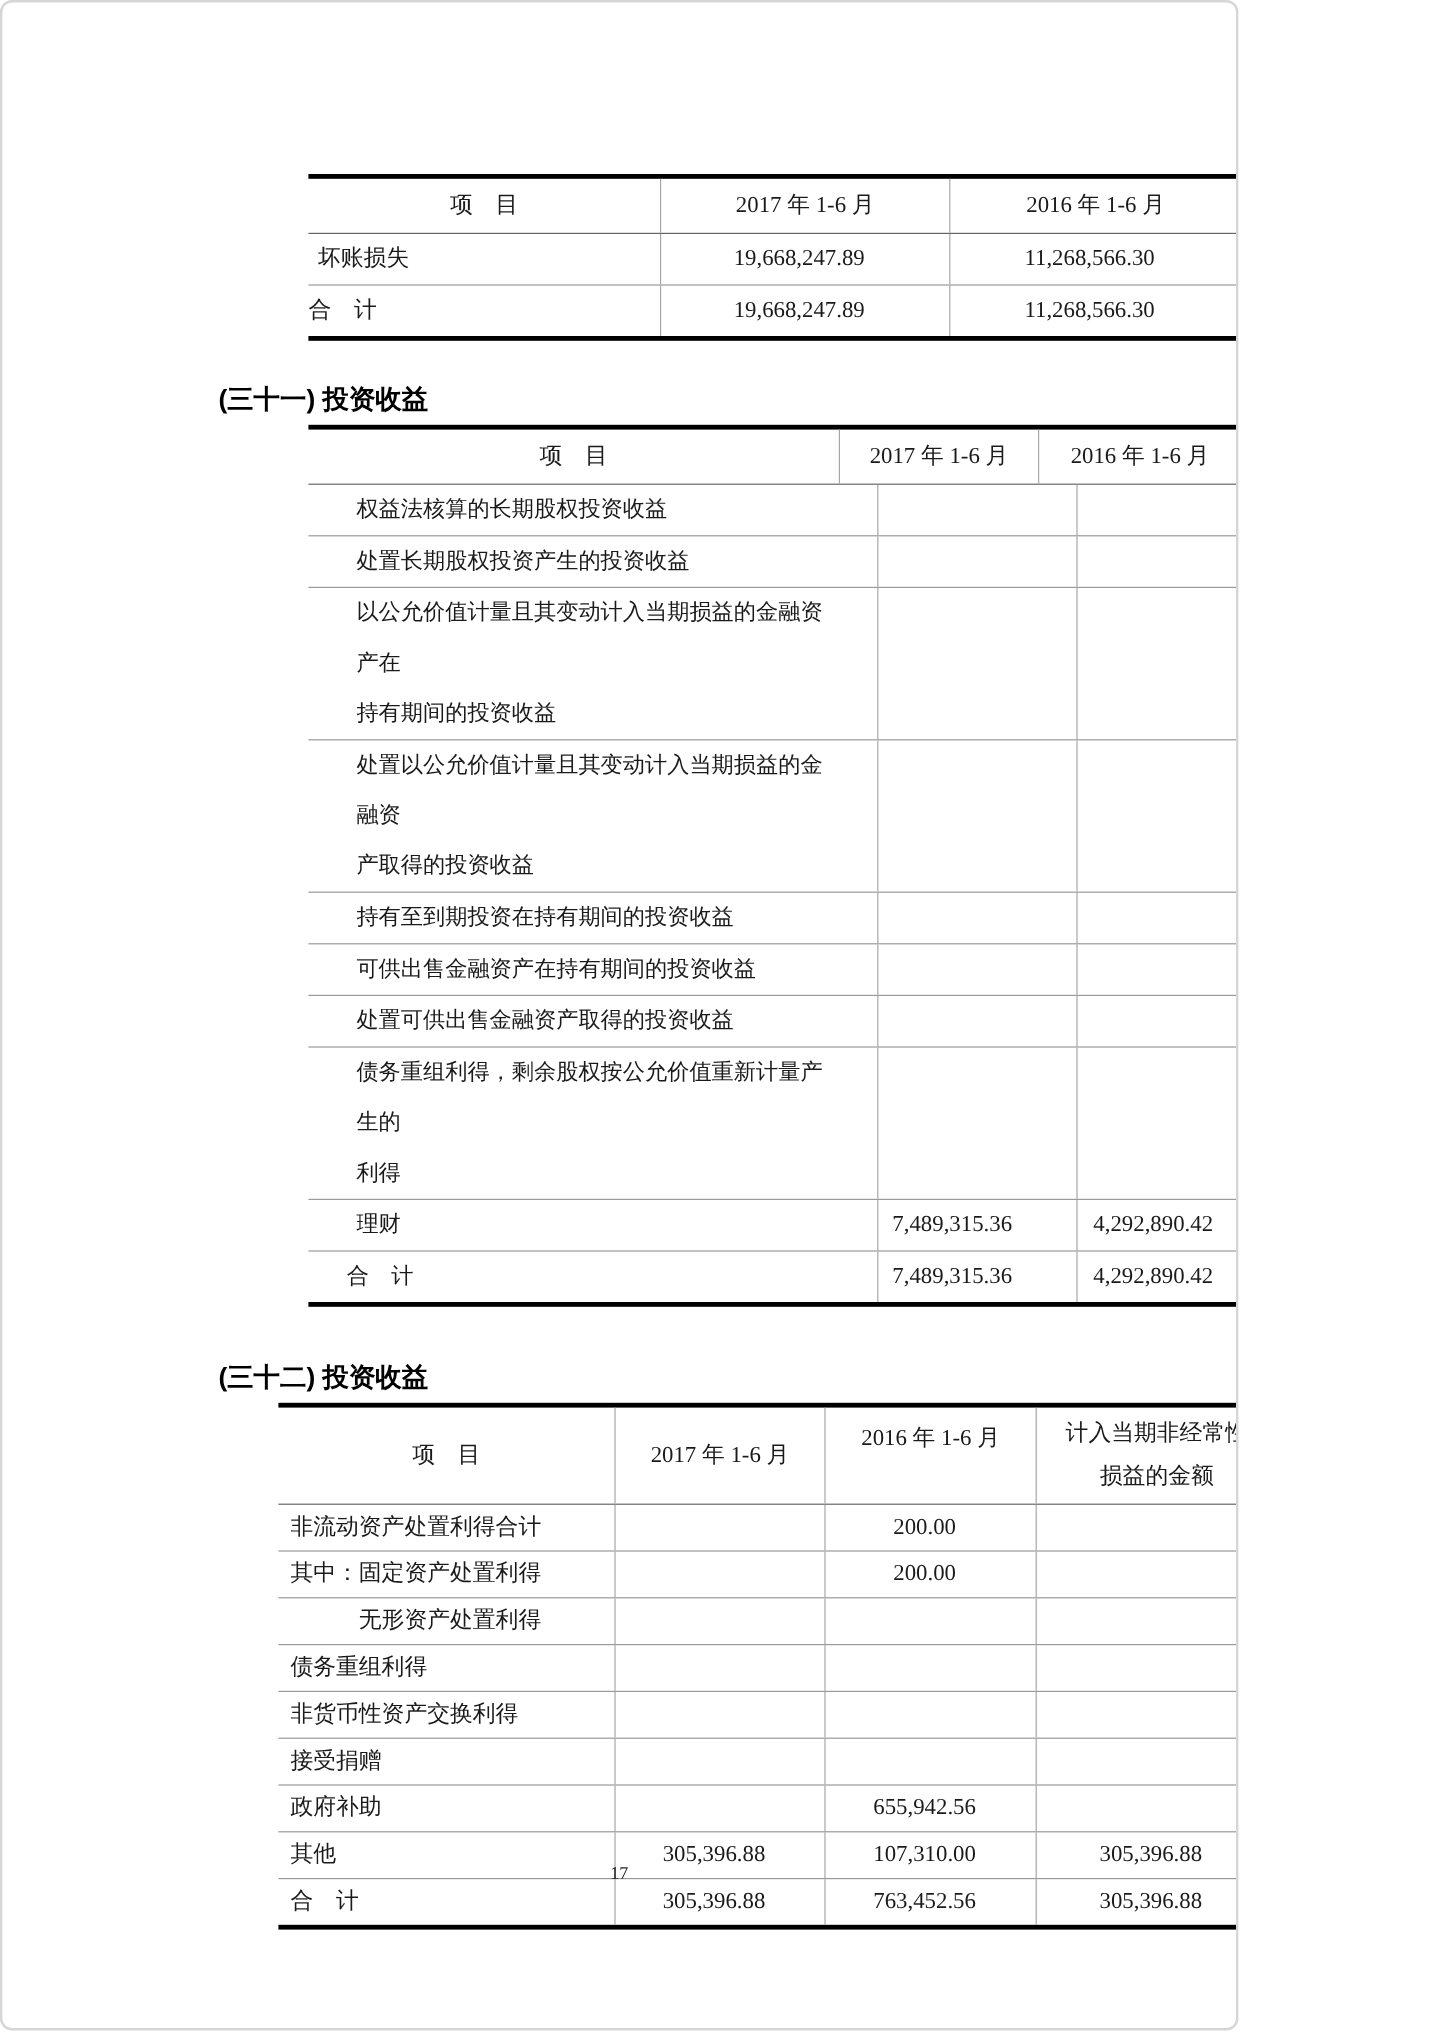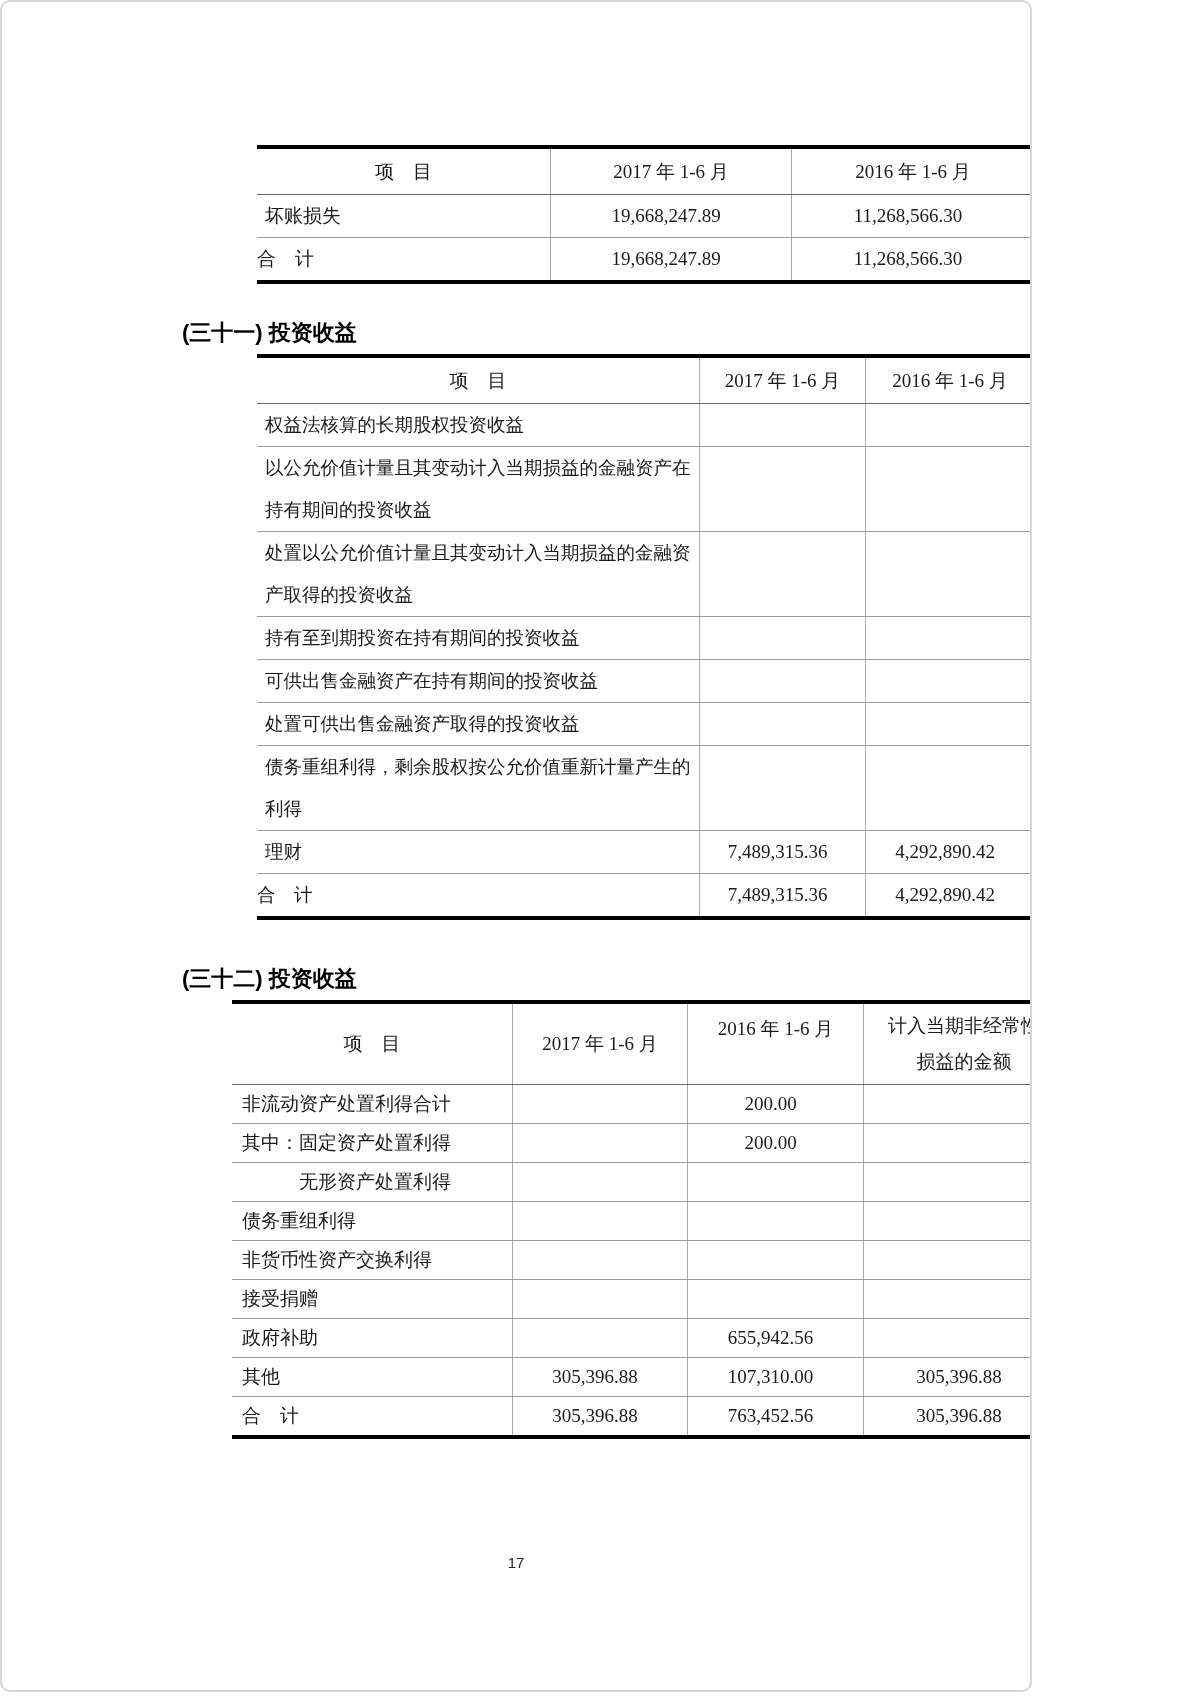--- a/index.html
+++ b/index.html
@@ -50,42 +50,42 @@
     line-height:30px;
     color:#000;
   }
   .sec-title.s31 { margin-top:34px; margin-bottom:6px; }
   .sec-title.s32 { margin-top:44px; margin-bottom:6px; }
 
   
   .t2 { margin-left:255px; width:777px; }
   .t2 .row { grid-template-columns:442px 166px 169px; }
   .t2 .header .cell { line-height:45px; text-align:center; }
-  .t2 .row:not(.header) .cell { line-height:42px; min-height:42px; }
+  .t2 .row:not(.header) .cell { line-height:42px; min-height:42px;margin-left:32px; }
   .t2 .c-item { font-size:18.5px; }
 
   
   .t3 { margin-left:230px; width:832px; }
   .t3 .row { grid-template-columns:280px 175px 176px 201px; }
   .t3 .row:not(.header) .cell { line-height:38px; height:38px; }
   .t3 .c-item { padding-left:10px; }
   .t3 .header { height:80px; }
   .t3 .header .cell { text-align:center; }
   .t3 .h-mid { line-height:80px; }
   .t3 .h-raised { line-height:normal; padding-top:12px; }
   .t3 .h-two-line {
     display:flex; align-items:center; justify-content:center;
     white-space:pre-line; line-height:36px;
   }
 
   
   .footer {
     position:absolute; top:1552px; left:0;
     width:100%; text-align:center;
-    font-family:Liberation Sans, sans-serif;
+    font-family:Liberation Serif, serif;
     font-size:15px; color:#222;
   }
 </style>
 </head>
 <body>
 
 <div class="page">
 
   <div class="fin-table t1">
     <div class="row header">
@@ -109,20 +109,25 @@
 
   <div class="fin-table t2">
     <div class="row header">
       <div class="cell">项　目</div>
       <div class="cell">2017 年 1-6 月</div>
       <div class="cell">2016 年 1-6 月</div>
     </div>
 
     <div class="row">
       <div class="cell c-item">权益法核算的长期股权投资收益</div>
+      <div class="cell c-num"></div>
+      <div class="cell c-num"></div>
+    </div>
+    <div class="row">
+      <div class="cell c-item">处置长期股权投资产生的投资收益</div>
       <div class="cell c-num"></div>
       <div class="cell c-num"></div>
     </div>
     <div class="row">
       <div class="cell c-item">以公允价值计量且其变动计入当期损益的金融资产在
 持有期间的投资收益</div>
       <div class="cell c-num"></div>
       <div class="cell c-num"></div>
     </div>
     <div class="row">

